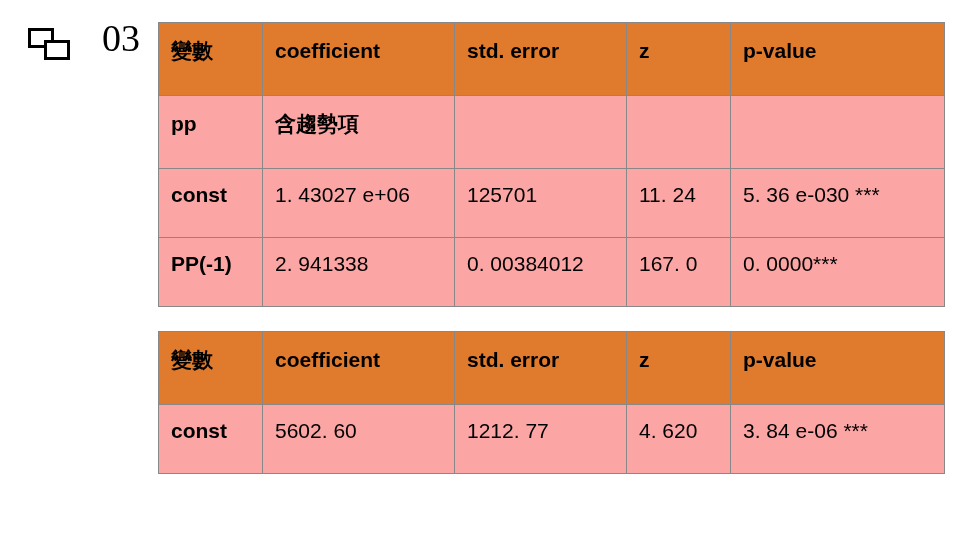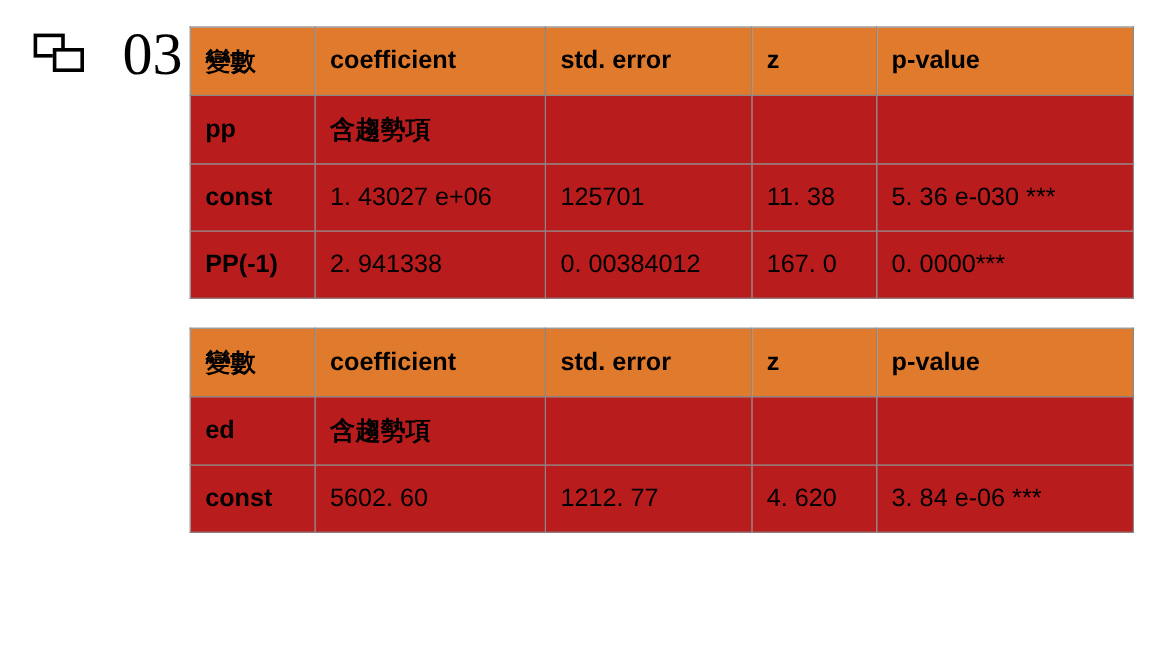--- a/index.html
+++ b/index.html
@@ -23,52 +23,52 @@
       height: 20px;
       border: 3px solid #000;
       background: #fff;
     }
     .overlap-icon .sq1 { left: 0; top: 0; }
     .overlap-icon .sq2 { left: 16px; top: 12px; }
     .section-number {
       position: absolute;
       left: 102px;
       top: 16px;
-      font-size: 50px;
+      font-size: 38px;
       font-weight: 400;
       color: #000;
       font-family: Georgia, serif;
     }
     .tables-wrap {
       position: absolute;
       left: 158px;
       top: 22px;
       width: 786px;
     }
     table {
       width: 100%;
       border-collapse: collapse;
       table-layout: fixed;
     }
     table + .gap { height: 24px; }
     th, td {
       border: 1px solid #888;
-      padding: 14px 10px 14px 12px;
+      padding: 14px 10px 30px 12px;
       text-align: left;
       font-size: 21px;
       vertical-align: middle;
       height: 56px;
     }
     th {
       background: #e07a2c;
       color: #000;
       font-weight: 700;
     }
     td {
-      background: #b91c1c;
+      background: #fca5a5;
       color: #000;
     }
     col.c1 { width: 104px; }
     col.c2 { width: 192px; }
     col.c3 { width: 172px; }
     col.c4 { width: 104px; }
     col.c5 { width: 214px; }
     .bold { font-weight: 700; }
   </style>
 </head>
@@ -105,21 +105,21 @@
         <td class="bold">pp</td>
         <td class="bold">含趨勢項</td>
         <td></td>
         <td></td>
         <td></td>
       </tr>
       <tr>
         <td class="bold">const</td>
         <td>1. 43027 e+06</td>
         <td>125701</td>
-        <td>11. 38</td>
+        <td>11. 24</td>
         <td>5. 36 e-030 ***</td>
       </tr>
       <tr>
         <td class="bold">PP(-1)</td>
         <td>2. 941338</td>
         <td>0. 00384012</td>
         <td>167. 0</td>
         <td>0. 0000***</td>
       </tr>
     </tbody>
@@ -139,27 +139,20 @@
       <tr>
         <th>變數</th>
         <th>coefficient</th>
         <th>std. error</th>
         <th>z</th>
         <th>p-value</th>
       </tr>
     </thead>
     <tbody>
       <tr>
-        <td class="bold">ed</td>
-        <td class="bold">含趨勢項</td>
-        <td></td>
-        <td></td>
-        <td></td>
-      </tr>
-      <tr>
         <td class="bold">const</td>
         <td>5602. 60</td>
         <td>1212. 77</td>
         <td>4. 620</td>
         <td>3. 84 e-06  ***</td>
       </tr>
     </tbody>
   </table>
 
 </div>

